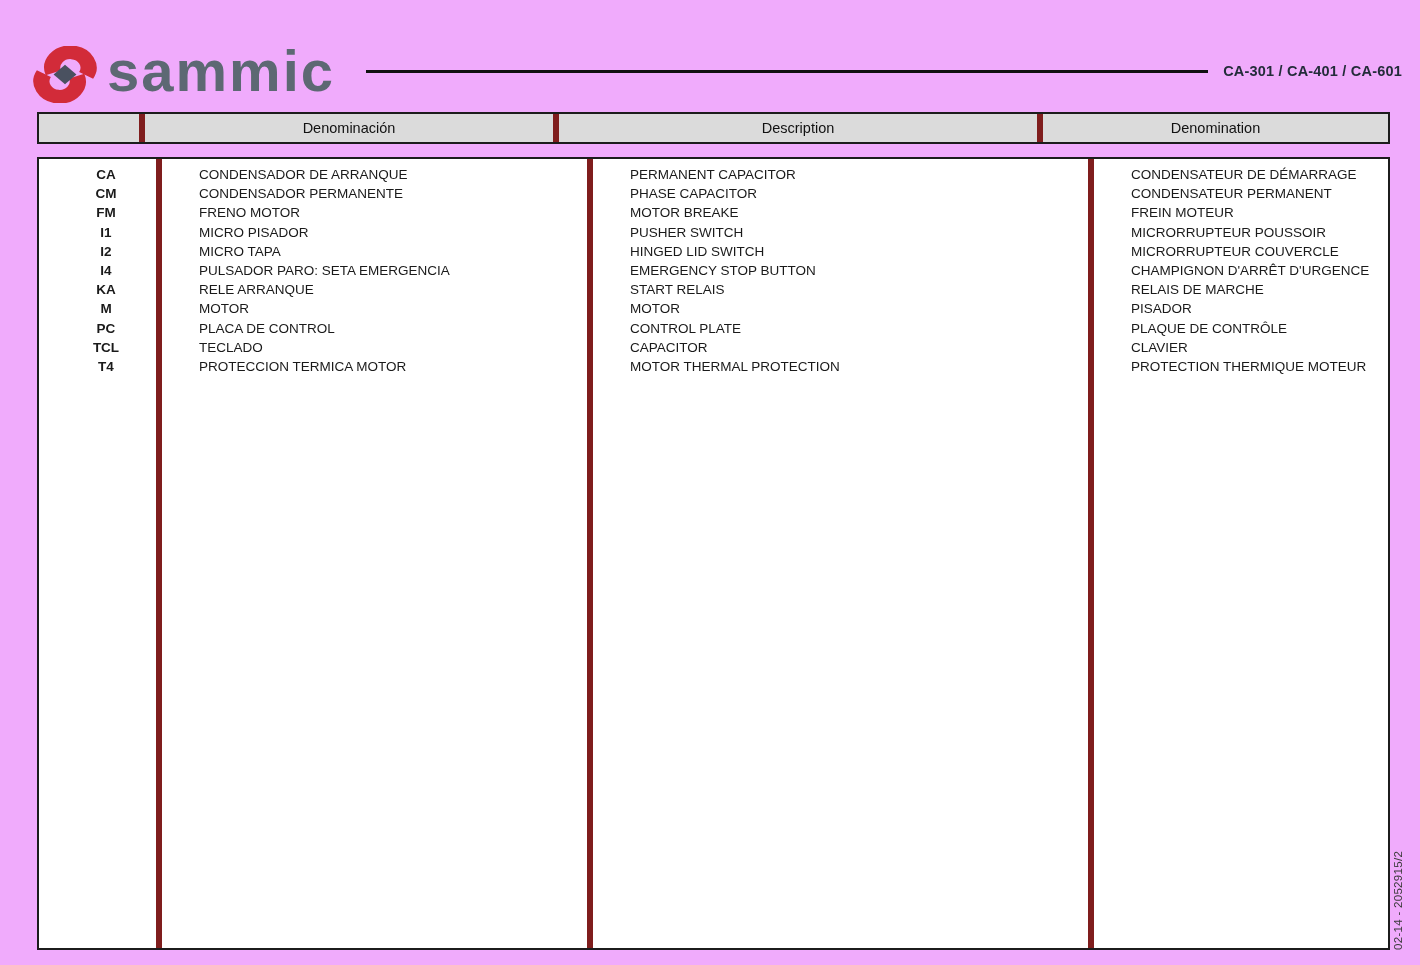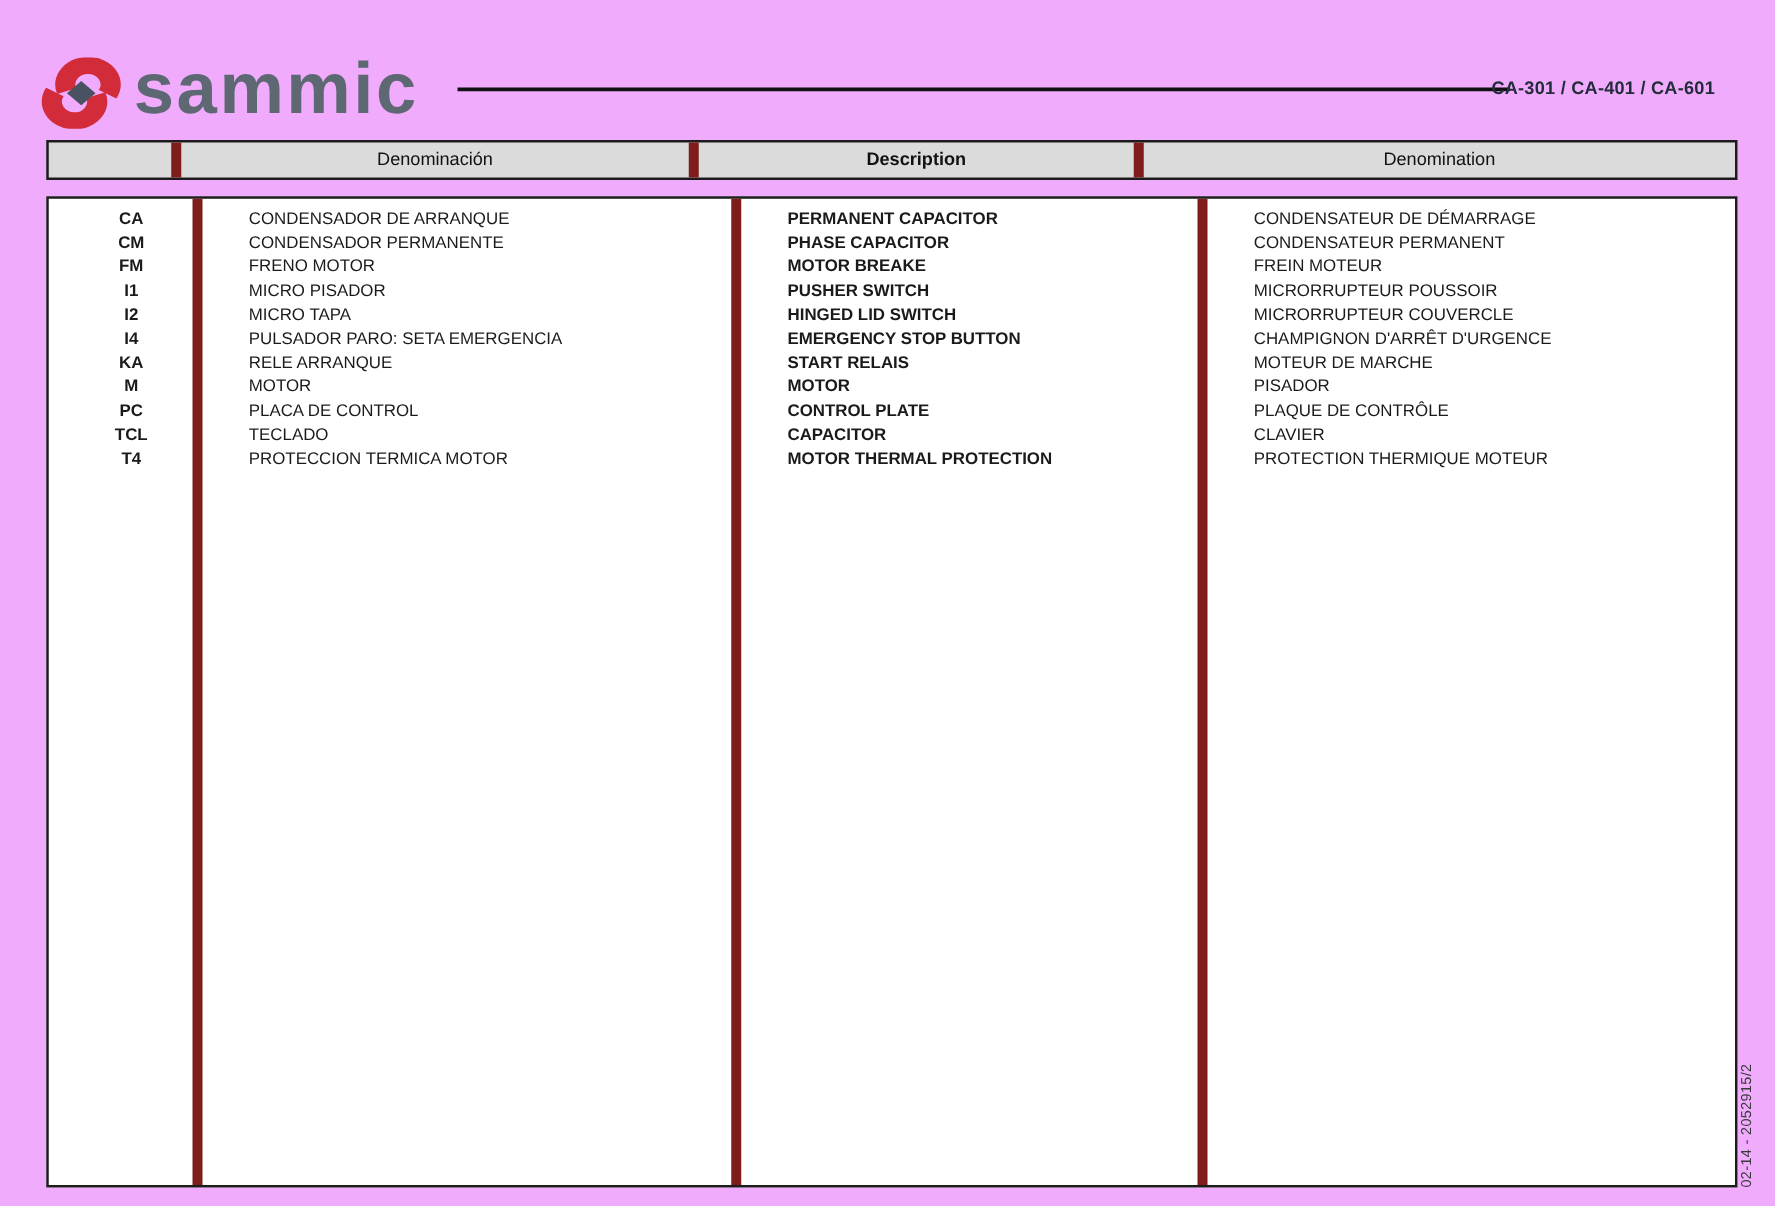--- a/index.html
+++ b/index.html
@@ -8,35 +8,35 @@
     font-family:"Liberation Sans","DejaVu Sans",sans-serif;color:#1a1a1a;
   }
   
   #logo-icon{position:absolute;left:28px;top:46px;width:74px;height:57px;}
   #logo-word{
     position:absolute;left:107px;top:42px;font-size:58px;line-height:1;
     font-weight:bold;color:#5d6873;letter-spacing:2px;
   }
   #header-rule{position:absolute;left:366px;top:70px;width:842px;height:3px;background:#111111;}
   #models{
-    position:absolute;right:48px;top:63px;font-size:14.5px;font-weight:bold;color:#232c3a;
+    position:absolute;right:18px;top:63px;font-size:14.5px;font-weight:bold;color:#232c3a;
     letter-spacing:0.2px;
   }
   
   .tbl{position:absolute;left:37px;width:1353px;box-sizing:border-box;border:2px solid #1c1c1c;display:flex;}
   #legend-header{top:112px;height:32px;background:#dbdbdb;}
   #legend-header .hcell{
     box-sizing:border-box;display:flex;align-items:center;justify-content:center;
     font-size:14.5px;color:#111111;
   }
   .w-code{width:106px;}
   .w-es{width:414px;}
-  .w-en{width:356px;font-weight:bold;}
+  .w-en{width:484px;}
   .w-fr{flex:1;}
-  .divR{border-right:8px solid #7f1d1d;}
+  .divR{border-right:6px solid #7f1d1d;}
   
   #legend-body{top:157px;height:793px;background:#ffffff;}
   #legend-body .col{box-sizing:border-box;padding-top:6px;margin-left:17px;}
   .bcell{height:19.2px;line-height:19.2px;font-size:13.5px;white-space:nowrap;overflow:visible;}
   .col-code .bcell{text-align:center;font-weight:bold;}
   .col-txt .bcell{padding-left:20px;}
   
   #doc-code{
     position:absolute;left:1392px;top:836px;height:114px;
     writing-mode:vertical-rl;transform:rotate(180deg);
@@ -104,21 +104,21 @@
       <div class="bcell">CAPACITOR</div>
       <div class="bcell">MOTOR THERMAL PROTECTION</div>
     </div>
     <div class="col col-txt w-fr">
       <div class="bcell">CONDENSATEUR DE DÉMARRAGE</div>
       <div class="bcell">CONDENSATEUR PERMANENT</div>
       <div class="bcell">FREIN MOTEUR</div>
       <div class="bcell">MICRORRUPTEUR POUSSOIR</div>
       <div class="bcell">MICRORRUPTEUR COUVERCLE</div>
       <div class="bcell">CHAMPIGNON D'ARRÊT D'URGENCE</div>
-      <div class="bcell">MOTEUR DE MARCHE</div>
+      <div class="bcell">RELAIS DE MARCHE</div>
       <div class="bcell">PISADOR</div>
       <div class="bcell">PLAQUE DE CONTRÔLE</div>
       <div class="bcell">CLAVIER</div>
       <div class="bcell">PROTECTION THERMIQUE MOTEUR</div>
     </div>
   </div>
 
   <div id="doc-code">02-14 - 2052915/2</div>
 
 </div>

